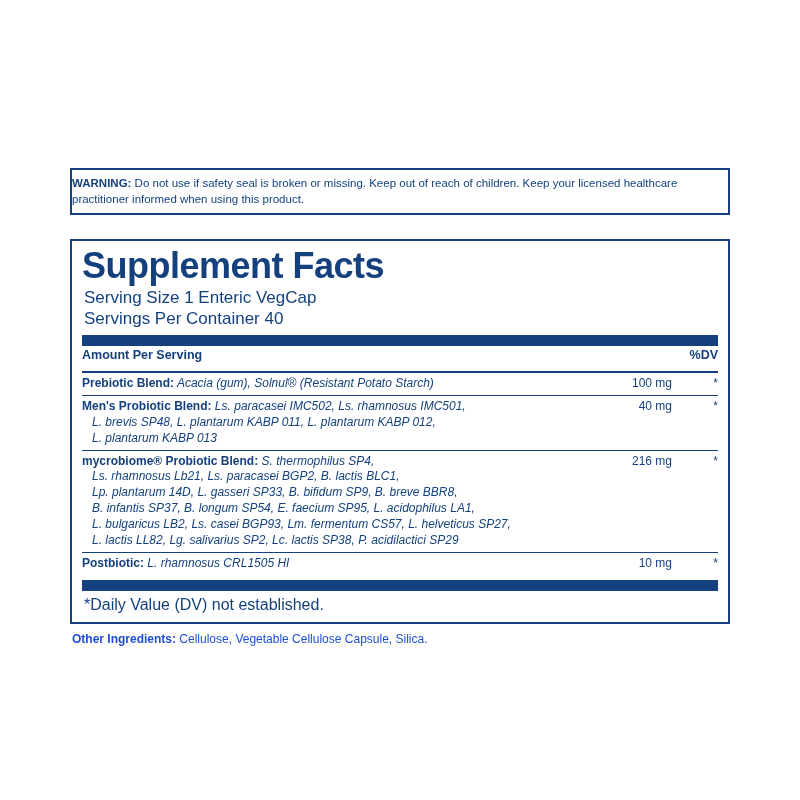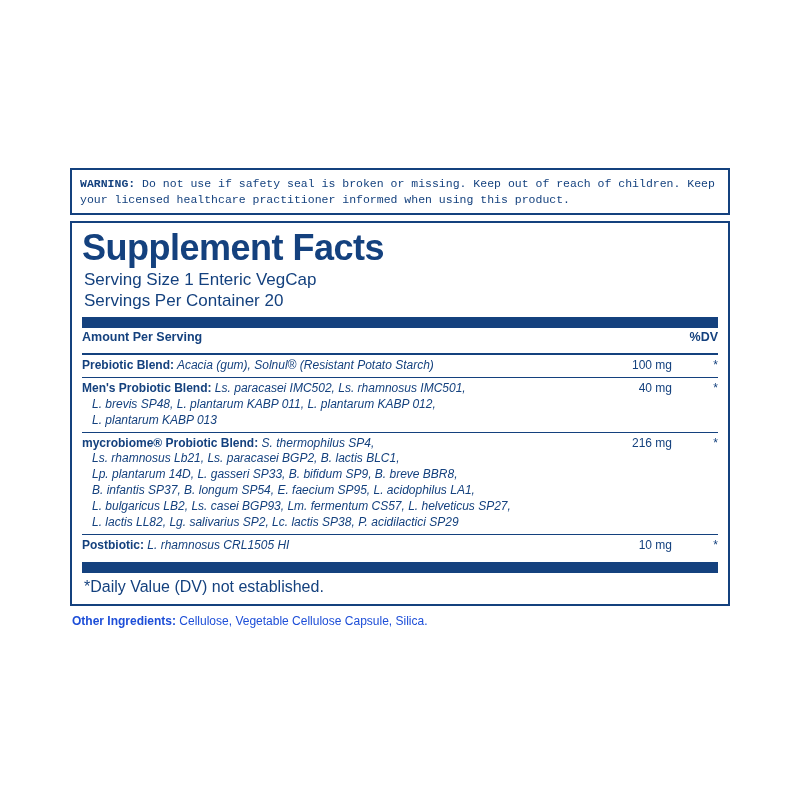--- a/index.html
+++ b/index.html
@@ -17,36 +17,35 @@
   .label {
     position: absolute;
     left: 70px;
     top: 168px;
     width: 660px;
   }
 
   
   .warning-box {
     border: 2px solid #14417e;
-    padding: 6px 8px 6px 8px;
+    padding: 6px 8px 6px 0;
     font-size: 11.5px;
     line-height: 1.35;
     color: #14417e;
-    font-family: Liberation Mono, monospace;
   }
   .warning-box .line {
     margin: 0 0 4px 0;
   }
   .warning-box .line:last-child { margin-bottom: 0; }
   .bold { font-weight: bold; }
 
   
   .sf-panel {
     border: 2px solid #14417e;
-    margin-top: 6px;
+    margin-top: 24px;
     padding: 4px 10px 8px 10px;
   }
   .sf-title {
     font-size: 36px;
     font-weight: bold;
     letter-spacing: -0.5px;
     line-height: 1.05;
     margin: 2px 0 2px 0;
   }
   .sf-serving {
@@ -119,21 +118,21 @@
 
   <div class="warning-box">
     <p class="line">
       <span class="bold">WARNING:</span><span> Do not use if safety seal is broken or missing. Keep out of reach of children. Keep your licensed healthcare practitioner informed when using this product.</span>
     </p>
   </div>
 
   <div class="sf-panel">
     <div class="sf-title">Supplement Facts</div>
     <div class="sf-serving">Serving Size 1 Enteric VegCap</div>
-    <div class="sf-serving">Servings Per Container 20</div>
+    <div class="sf-serving">Servings Per Container 40</div>
 
     <div class="sf-bar"></div>
 
     <div class="hdr-row">
       <span class="name">Amount Per Serving</span>
       <span class="dv">%DV</span>
     </div>
 
     <div class="rule-thick"></div>
 

